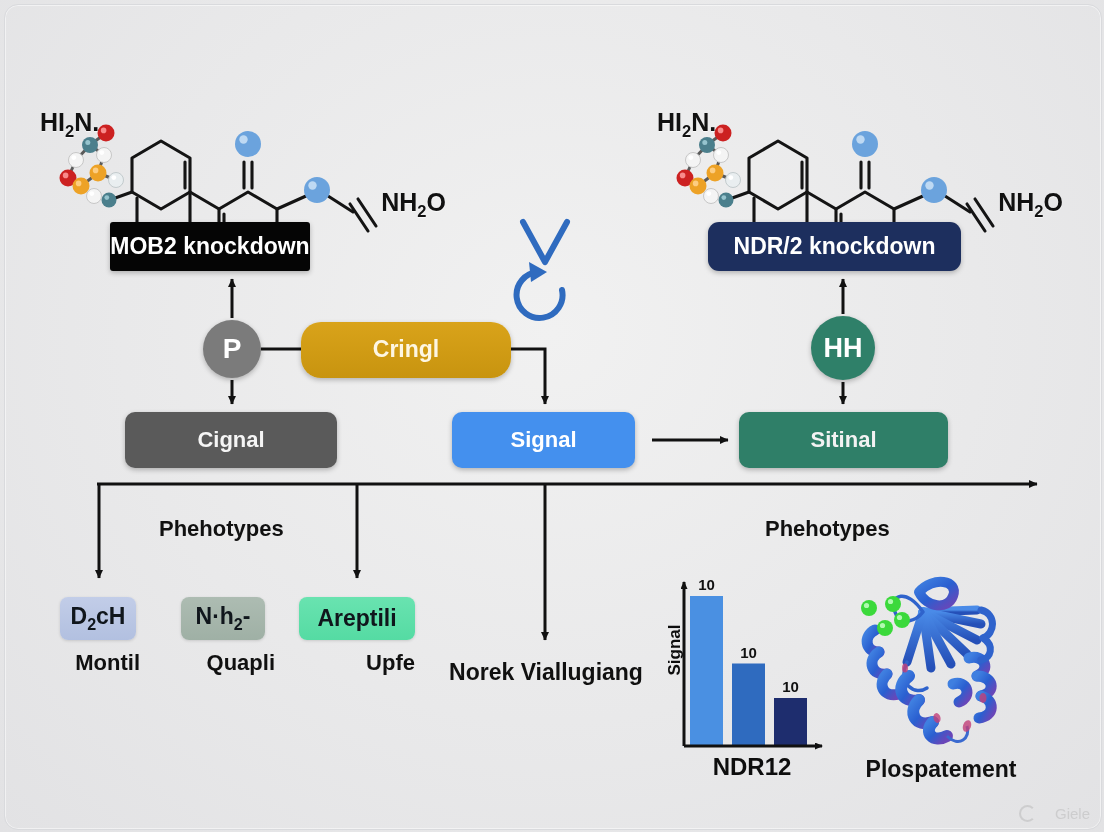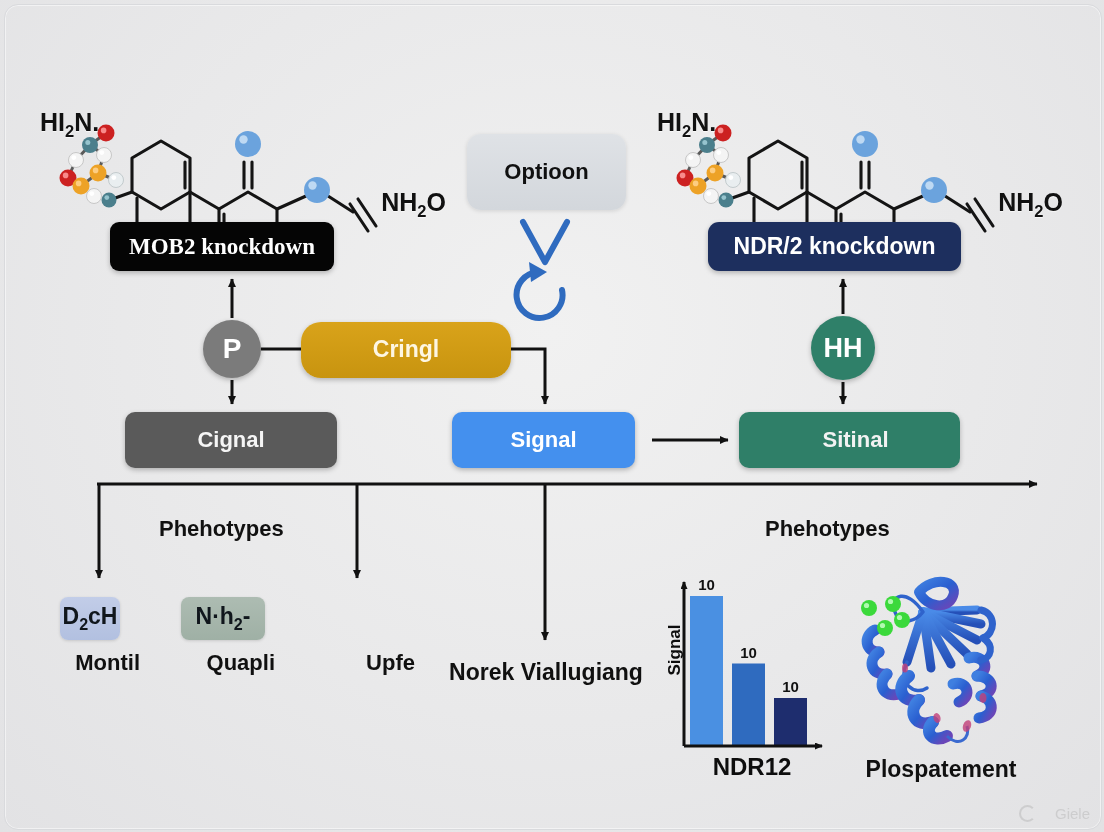--- a/index.html
+++ b/index.html
@@ -49,22 +49,22 @@
   .pill{
     position:absolute;
     display:flex;align-items:center;justify-content:center;
     border-radius:10px;
     font-weight:bold;color:#fff;
     text-align:center;
     box-shadow:0 2px 5px rgba(0,0,0,.25);
     line-height:1.1;
   }
   #box-mob2{
-    left:110px;top:222px;width:224px;height:49px;
-    background:#050505;font-size:23px;border-radius:9px;font-family:Liberation Serif, serif;
+    left:110px;top:222px;width:200px;height:49px;
+    background:#050505;font-size:23px;border-radius:3px;
   }
   #box-ndr{
     left:708px;top:222px;width:253px;height:49px;
     background:#1d2f5e;font-size:23px;border-radius:11px;
   }
   #box-option{
     left:467px;top:134px;width:159px;height:76px;
     background:linear-gradient(180deg,#dfe2e6 0%,#d3d7dc 100%);
     color:#101010;font-size:22px;border-radius:14px;
     box-shadow:0 1px 4px rgba(0,0,0,.12);
@@ -77,21 +77,21 @@
   #box-cignal{
     left:125px;top:412px;width:212px;height:56px;
     background:#5a5a5a;color:#f5f5f5;font-size:22px;
   }
   #box-signal{
     left:452px;top:412px;width:183px;height:56px;
     background:#4490ee;color:#ffffff;font-size:22px;
   }
   #box-sitinal{
     left:739px;top:412px;width:209px;height:56px;
-    background:#2f7f68;color:#f2f2f2;font-size:22px;padding-left:12px;
+    background:#2f7f68;color:#f2f2f2;font-size:22px;
   }
 
   
   .circ{
     position:absolute;border-radius:50%;
     display:flex;align-items:center;justify-content:center;
     font-weight:bold;color:#fff;
     box-shadow:0 2px 5px rgba(0,0,0,.25);
   }
   #circ-p{
@@ -116,21 +116,21 @@
 
   
   .badge{
     position:absolute;
     display:flex;align-items:center;justify-content:center;
     border-radius:8px;font-weight:bold;color:#10161c;
     box-shadow:0 1px 3px rgba(0,0,0,.14);
     white-space:nowrap;
   }
   .badge sub{font-size:.7em;}
-  #badge-0{left:60px;top:597px;width:60px;height:43px;font-size:23px;
+  #badge-0{left:60px;top:597px;width:76px;height:43px;font-size:23px;
            background:linear-gradient(180deg,#c2cde8 0%,#b2c0e0 100%);}
   #badge-1{left:181px;top:597px;width:84px;height:43px;font-size:23px;
            background:linear-gradient(180deg,#adbcb2 0%,#9fb0a5 100%);}
   #badge-2{left:299px;top:597px;width:116px;height:43px;font-size:23px;
            background:linear-gradient(180deg,#69e3b0 0%,#55dba3 100%);}
   .badge-cap{
     position:absolute;font-size:22px;font-weight:bold;color:#101010;
     text-align:right;white-space:nowrap;
   }
   #cap-0{left:60px;top:650px;width:80px;}
@@ -346,21 +346,20 @@
       <line x1="97" y1="484" x2="1037" y2="484" marker-end="url(#arrow)"></line>
 
       <line x1="99" y1="484" x2="99" y2="578" marker-end="url(#arrow)"></line>
 
       <line x1="357" y1="484" x2="357" y2="578" marker-end="url(#arrow)"></line>
 
       <line x1="545" y1="484" x2="545" y2="640" marker-end="url(#arrow)"></line>
     </g>
   </svg>
 
-  <div class="pill" id="box-option">Optioon</div>
 
   <svg style="position:absolute;left:505px;top:218px;width:80px;height:104px;">
     <g fill="none" stroke="#2f6bbf" stroke-width="6" stroke-linecap="round" stroke-linejoin="round">
       <path d="M18 4 L40 44 L62 4"></path>
     </g>
     <g fill="none" stroke="#2f6bbf" stroke-width="6" stroke-linecap="round">
       <path d="M57 72 A23 23 0 1 1 33 54"></path>
     </g>
     <path d="M24 44 L42 54 L26 64 Z" fill="#2f6bbf"></path>
   </svg>
@@ -376,20 +375,23 @@
   <div class="circ" id="circ-hh">HH</div>
 
   <div class="bus-label" id="phen-left">Phehotypes</div>
   <div class="bus-label" id="phen-right">Phehotypes</div>
 
   <div class="badge" id="badge-0">
     <span>D<sub>2</sub>cH</span>
   </div>
   <div class="badge" id="badge-1">
     <span>N·h<sub>2</sub>-</span>
+  </div>
+  <div class="badge" id="badge-2">
+    <span>Areptili</span>
   </div>
 
   <div class="badge-cap" id="cap-0">Montil</div>
   <div class="badge-cap" id="cap-1">Quapli</div>
   <div class="badge-cap" id="cap-2">Upfe</div>
 
   <div class="ftext" id="txt-norek">Norek Viallugiang</div>
   <div class="ftext" id="txt-protein-cap">Plospatement</div>
 
   <div id="chart">

